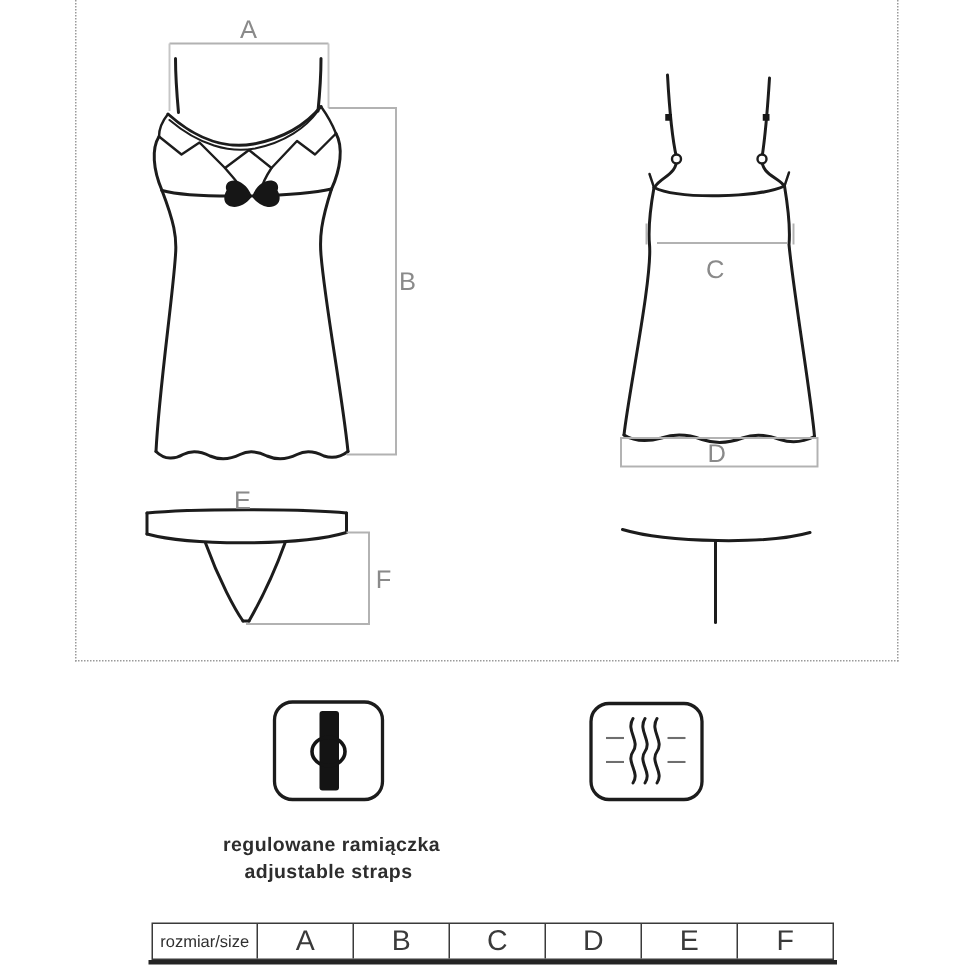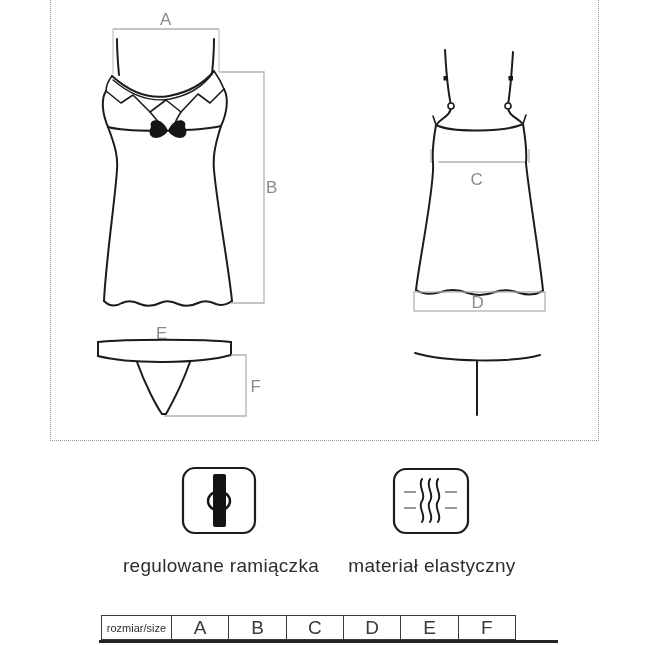--- a/index.html
+++ b/index.html
@@ -10,25 +10,25 @@
   #dashed-frame{
     position:absolute;left:50px;top:-6px;width:547px;height:446px;
     border:1.5px dotted #9a9a9a;border-top:none;
   }
   #artwork{position:absolute;left:0;top:0;width:645px;height:645px;}
   .m-label{
     position:absolute;color:#8a8a8a;font-size:17px;font-weight:400;
     transform:translateX(-50%);line-height:1;letter-spacing:.5px;
   }
   .caption{
-    position:absolute;color:#2d2d2d;font-size:19px;font-weight:400;
+    position:absolute;color:#2d2d2d;font-size:13px;font-weight:700;
     transform:translateX(-50%);white-space:nowrap;letter-spacing:.3px;line-height:1.2;
   }
   #size-table{
-    position:absolute;left:101px;top:615px;width:415px;height:25px;
+    position:absolute;left:101px;top:615px;width:455px;height:25px;
     display:flex;border:1px solid #3a3a3a;box-sizing:border-box;background:#fff;
   }
   #size-table .cell{
     flex:1;display:flex;align-items:center;justify-content:center;
     border-left:1px solid #3a3a3a;color:#3a3a3a;font-size:19px;font-weight:400;
   }
   #size-table .cell.header{
     flex:0 0 69px;border-left:none;font-size:11px;color:#2f2f2f;letter-spacing:0;
   }
   #table-continuation-line{
@@ -137,21 +137,21 @@
   </svg>
 
   <span class="m-label" style="left:166px;top:11px">A</span>
   <span class="m-label" style="left:272px;top:179px">B</span>
   <span class="m-label" style="left:477px;top:171px">C</span>
   <span class="m-label" style="left:478px;top:294px">D</span>
   <span class="m-label" style="left:162px;top:325px">E</span>
   <span class="m-label" style="left:256px;top:378px">F</span>
 
   <span class="caption" style="left:221px;top:555px">regulowane ramiączka</span>
-  <span class="caption" style="left:432px;top:555px">materiał elastyczny</span>
+  <span class="caption" style="left:219px;top:573px">adjustable straps</span>
 
   <div id="size-table">
     <div class="cell header">rozmiar/size</div>
     <div class="cell">A</div>
     <div class="cell">B</div>
     <div class="cell">C</div>
     <div class="cell">D</div>
     <div class="cell">E</div>
     <div class="cell">F</div>
   </div>

